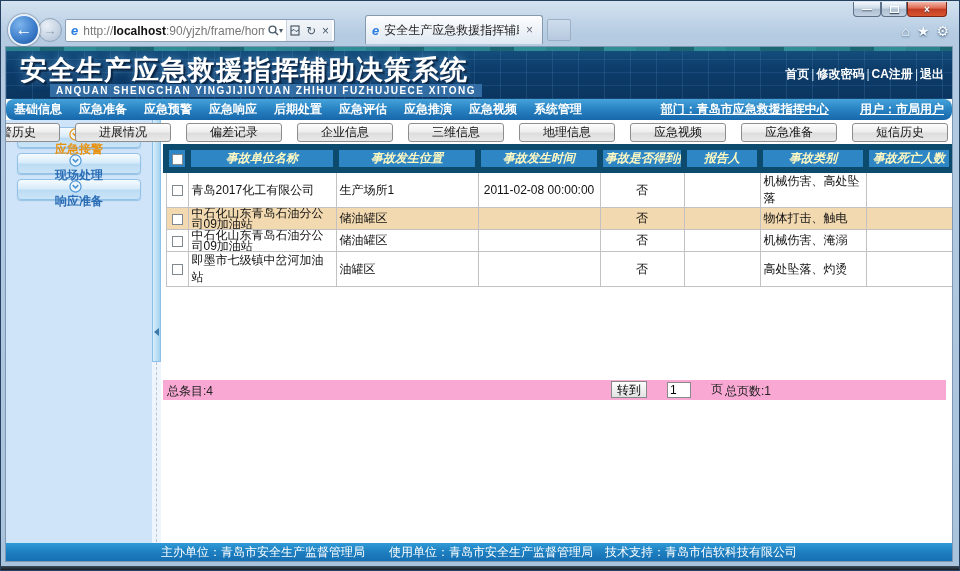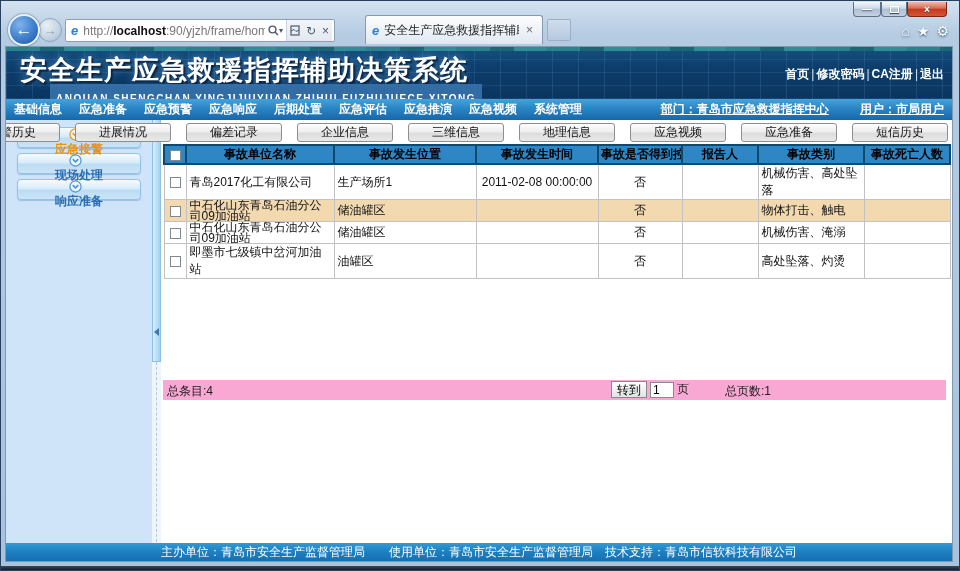--- a/index.html
+++ b/index.html
@@ -53,27 +53,27 @@
 
   .page-header { position:relative; height:52px; background:
       repeating-linear-gradient(90deg, rgba(90,150,205,.20) 0 1px, transparent 1px 26px),
       repeating-linear-gradient(0deg, rgba(90,150,205,.16) 0 1px, transparent 1px 13px),
       linear-gradient(180deg,#155180 0%,#0d3d6b 40%,#0a3560 100%); overflow:hidden; }
   .page-header::before { content:""; position:absolute; top:0; left:0; right:0; height:4px;
       background:repeating-linear-gradient(90deg,#2e8c90 0 34px,#1c6b72 34px 58px,#35999b 58px 90px); opacity:.85; }
   .sys-title { position:absolute; left:14px; top:5px; color:#fff; font-size:27px; font-weight:bold; letter-spacing:1px;
       text-shadow:2px 2px 2px #071f3c, 0 0 8px rgba(130,200,255,.6); }
   .sys-subtitle { position:absolute; left:44px; top:37px; color:#fff; font-size:10px; font-weight:bold; letter-spacing:1.5px;
-      background:rgba(58,118,175,.85); padding:9px 6px; }
+      background:rgba(58,118,175,.85); padding:1px 6px; }
   .header-links { position:absolute; right:8px; top:19px; color:#fff; font-size:12px; }
   .header-links .hl { cursor:pointer;font-weight:bold; }
   .header-links .sep { margin:0 2px; color:#cfe3f4; }
 
   .page-nav { height:21px; background:linear-gradient(180deg,#46a2da 0%,#2a85c4 45%,#1767ab 100%);
-      display:flex; align-items:center; color:#fff; font-size:12px; font-weight:bold; padding:0 8px; }
+      display:flex; align-items:center; color:#fff; font-size:12px; font-weight:bold; padding:0 8px;border-radius:8px; }
   .page-nav .nitem { margin-right:17px; cursor:pointer; white-space:nowrap; }
   .nav-user { margin-left:auto; font-weight:bold; white-space:nowrap; }
   .nav-user span { margin-left:28px;text-decoration:underline; }
 
   .content { position:relative; display:flex; height:427px; }
 
   .sidebar { width:146px; background:#cfe4f8; padding-top:7px; }
   .side-btn { width:124px; height:21px; margin:0 auto 5px auto; border-radius:4px; cursor:pointer;
       background:linear-gradient(180deg,#f6fbfe 0%,#d8ebfa 45%,#bcdcf4 55%,#cbe4f7 100%);
       border:1px solid #92c2e8; box-shadow:0 1px 1px rgba(120,170,215,.6);
@@ -91,31 +91,31 @@
   .main { flex:1; position:relative; background:#fff; }
   .toolbar { position:absolute; top:3px; right:4px; display:flex; align-items:center; }
   .tbtn { height:19px; font-size:12px; color:#111; background:linear-gradient(180deg,#fdfdfd 0%,#eee 45%,#ddd 55%,#e9e9e9 100%);
       border:1px solid #8e8e8e; border-radius:3px; padding:0 23px; margin-left:15px; cursor:pointer; white-space:nowrap;
       font-family:"Liberation Sans","DejaVu Sans",sans-serif; }
   .tbtn.wide { padding:0 26px; margin-left:6px; }
 
   table.grid { position:absolute; top:24px; left:2px; border-collapse:collapse; table-layout:fixed; width:786px; font-size:12px; }
   table.grid col.c0{width:22px;} col.c1{width:148px;} col.c2{width:142px;} col.c3{width:122px;}
   col.c4{width:84px;} col.c5{width:76px;} col.c6{width:106px;} col.c7{width:86px;}
-  table.grid th { background:#2e86c5; color:#000000; font-weight:bold; height:17px; border:2px solid #0c4a6e; padding:0 2px; white-space:nowrap; overflow:hidden; }
+  table.grid th { background:#2e86c5; color:#fef9c3; font-weight:bold; height:17px; border:6px solid #0c4a6e; padding:0 2px; white-space:nowrap; overflow:hidden;font-style:italic; }
   table.grid td { border:1px solid #c2c2c2; padding:0 3px; height:15px; overflow:hidden; vertical-align:middle; color:#111; }
   table.grid .cen { text-align:center; }
   table.grid tr.hl td { background:#f2d9b0; }
   .clip2 { height:21px; overflow:hidden; line-height:11px; }
   .cb { width:11px; height:11px; background:#fff; border:1px solid #808890; display:inline-block; vertical-align:middle; cursor:pointer; }
 
   .pagination { position:absolute; top:260px; left:2px; right:6px; height:20px; background:#f9a8d4;
       font-size:12px; color:#222; }
   .pagination .total-items { position:absolute; left:4px; top:3px; }
-  .pagination .goto-group { position:absolute; left:448px; top:1px; display:flex; align-items:flex-end; }
+  .pagination .goto-group { position:absolute; left:448px; top:1px; display:flex; align-items:flex-end;gap:17px; }
   .goto-btn { height:17px; font-size:12px; background:linear-gradient(180deg,#fefefe,#e3e3e3); border:1px solid #888; padding:0 5px; cursor:pointer; }
   .page-input { width:24px; height:16px; border:1px solid #8a8a8a; font-size:12px; padding:0 2px; margin:0 3px; }
   .pagination .total-pages { position:absolute; left:562px; top:3px; }
 
   .page-footer { position:absolute; left:0; right:0; bottom:0; height:18px; text-align:center;
       background:linear-gradient(180deg,#2f9ad6 0%,#1e7fc0 50%,#166fb2 100%);
       color:#fff; font-size:12px; line-height:18px; }
 
   .taskbar { position:absolute; left:0; right:0; bottom:0; height:4px; background:linear-gradient(180deg,#3b4a5a,#141c26); }
 

